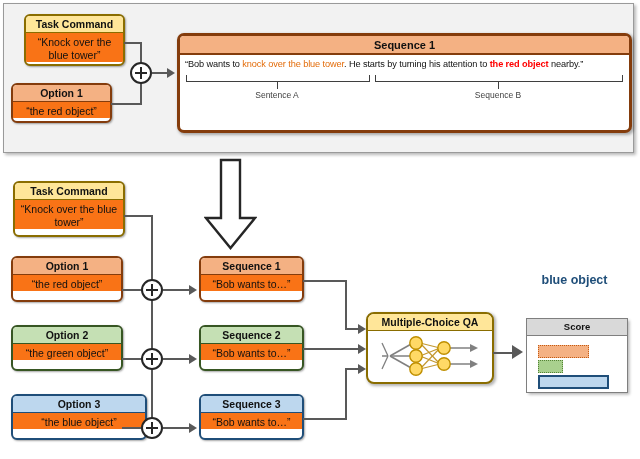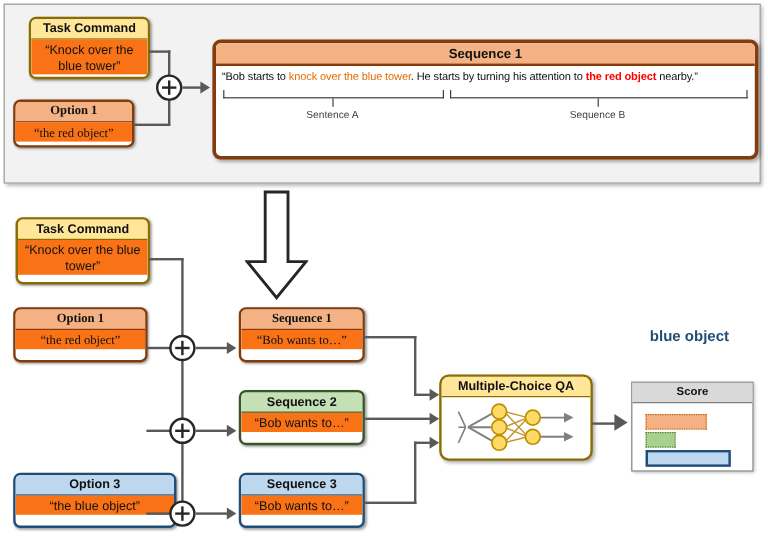--- a/index.html
+++ b/index.html
@@ -38,21 +38,21 @@
     font-size:10.5px;
     color:#111111;
     line-height:1.25;
     padding:3px 3px 0 3px;
     background:#f97316;
   }
 
   
   .v-gold   {border:2.2px solid #8a6d00;}
   .v-gold   .hdr{background:#FFE699;border-bottom:1.6px solid #8a6d00;}
-  .v-orange {border:2.2px solid #843C0C;font-family:Liberation Serif, serif;}
+  .v-orange {border:2.2px solid #843C0C;}
   .v-orange .hdr{background:#F4B183;border-bottom:1.6px solid #843C0C;}
   .v-green  {border:2.2px solid #375623;}
   .v-green  .hdr{background:#C5E0B4;border-bottom:1.6px solid #375623;}
   .v-blue   {border:2.2px solid #1F4E79;}
   .v-blue   .hdr{background:#BDD7EE;border-bottom:1.6px solid #1F4E79;}
 
   
   #top-panel{
     position:absolute;left:3px;top:3px;width:631px;height:150px;
     background:#F2F2F2;
@@ -172,21 +172,21 @@
 
   <div class="ln lnH" style="left:124px;top:42px;width:18px;"></div>
   <div class="ln lnV" style="left:140px;top:42px;height:62px;"></div>
   <div class="ln lnH" style="left:111px;top:103px;width:31px;"></div>
   <div class="plus" style="left:130px;top:62px;"></div>
   <div class="ln lnH" style="left:152px;top:72px;width:17px;"></div>
   <div class="arrowR" style="left:167px;top:68px;"></div>
 
   <div id="seq-big">
     <div class="hdr">Sequence 1</div>
-    <div class="sent"><span>“Bob starts to </span><span class="hl-orange">knock over the blue tower</span><span>. He starts by turning his attention to </span><span class="hl-red">the red object</span><span> nearby.”</span></div>
+    <div class="sent"><span>“Bob wants to </span><span class="hl-orange">knock over the blue tower</span><span>. He starts by turning his attention to </span><span class="hl-red">the red object</span><span> nearby.”</span></div>
   </div>
 
   <div class="brace" style="left:186px;top:75px;width:184px;"></div>
   <div class="braceTick" style="left:277px;top:82px;"></div>
   <div class="sentlbl" style="left:217px;top:90px;width:120px;">Sentence A</div>
 
   <div class="brace" style="left:375px;top:75px;width:248px;"></div>
   <div class="braceTick" style="left:498px;top:82px;"></div>
   <div class="sentlbl" style="left:438px;top:90px;width:120px;">Sequence B</div>
 
@@ -195,20 +195,24 @@
   </svg>
 
   <div class="box v-gold" style="left:13px;top:181px;width:112px;height:56px;">
     <div class="hdr">Task Command</div>
     <div class="body">“Knock over the blue tower”</div>
   </div>
 
   <div class="box v-orange" style="left:11px;top:256px;width:112px;height:46px;">
     <div class="hdr">Option 1</div>
     <div class="body">“the red object”</div>
+  </div>
+  <div class="box v-green" style="left:11px;top:325px;width:112px;height:46px;">
+    <div class="hdr">Option 2</div>
+    <div class="body">“the green object”</div>
   </div>
   <div class="box v-blue" style="left:11px;top:394px;width:136px;height:46px;">
     <div class="hdr">Option 3</div>
     <div class="body">“the blue object”</div>
   </div>
 
   <div class="ln lnH" style="left:124px;top:215px;width:29px;"></div>
   <div class="ln lnV" style="left:151px;top:215px;height:207px;"></div>
 
   <div class="ln lnH" style="left:122px;top:289px;width:20px;"></div>

